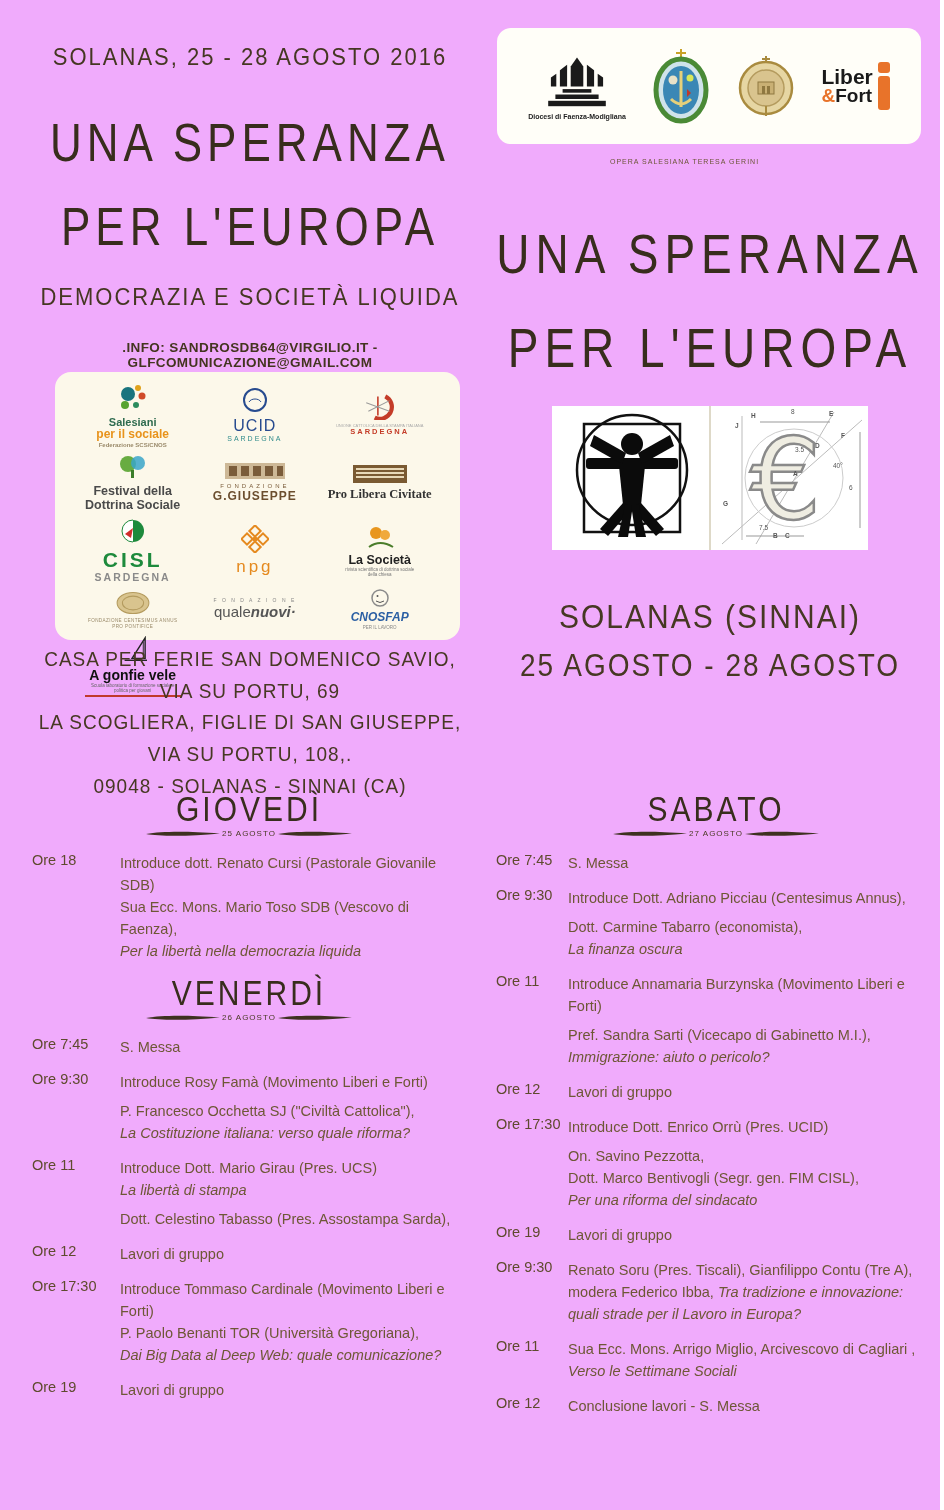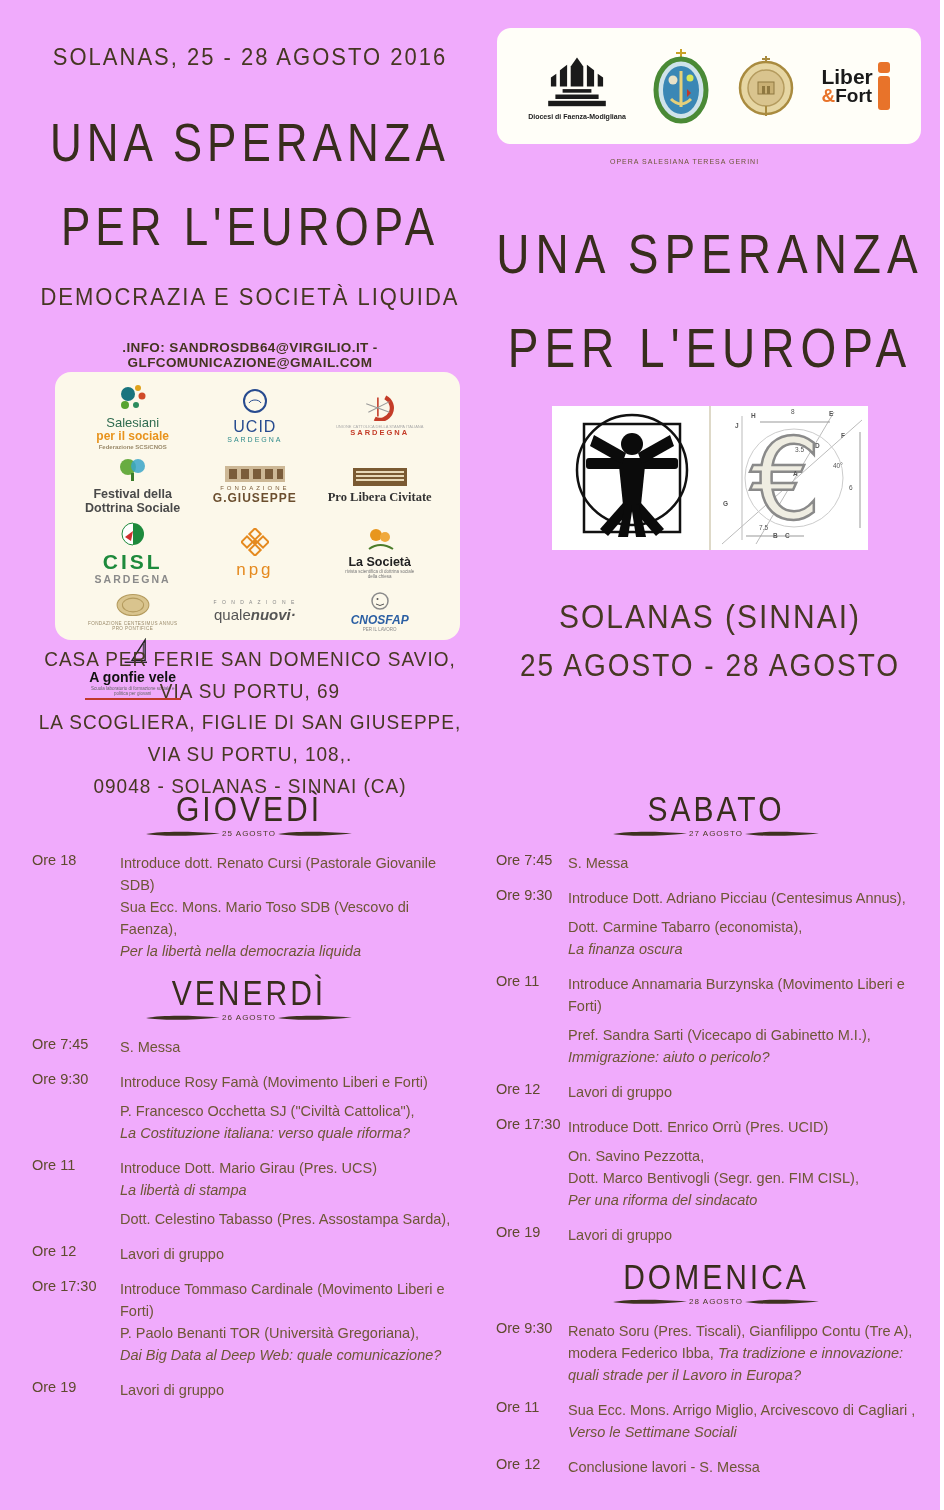--- a/index.html
+++ b/index.html
@@ -17,21 +17,21 @@
   .t2{top:202px;width:100%;}
   .sub{top:284px;width:100%;font-size:22px;color:#453722;}
   .info{top:340px;width:100%;font-size:13.5px;letter-spacing:.4px;font-weight:bold;color:#43351f;}
   .logo-board{top:372px;left:25px;width:381px;height:248px;background:#FCF8EA;border-radius:16px;
               padding:10px 12px;display:grid;grid-template-columns:1.25fr 1fr 1.3fr;
               grid-auto-rows:auto;align-items:center;justify-items:center;row-gap:6px;column-gap:4px;}
   .lcell{text-align:center;line-height:1.12;}
   .ll{display:block;}
   .address{top:648px;width:100%;font-size:19px;line-height:30px;color:#473823;letter-spacing:1px;transform:scaleY(1.06);}
   
-  .logo-salesiani-per-il-sociale .l0{font-size:13px;font-weight:normal;color:#2e6b4f;}
+  .logo-salesiani-per-il-sociale .l0{font-size:11px;font-weight:bold;color:#2e6b4f;}
   .logo-salesiani-per-il-sociale .l1{font-size:12px;font-weight:bold;color:#e8931c;}
   .logo-salesiani-per-il-sociale .l2{font-size:6px;color:#9a8a6a;font-weight:bold;}
   .logo-ucid-sardegna .l0{font-size:16px;font-weight:normal;color:#274b8f;letter-spacing:1px;}
   .logo-ucid-sardegna .l1{font-size:7px;color:#2e8b8b;letter-spacing:2px;}
   .logo-ucsi-sardegna .l0{font-size:4px;color:#aaa;max-width:90px;display:block;}
   .logo-ucsi-sardegna .l1{font-size:7.5px;color:#c43c28;letter-spacing:2px;font-weight:bold;}
   .logo-festival-dottrina-sociale .l0,.logo-festival-dottrina-sociale .l1{font-size:12.5px;font-weight:bold;color:#4a4a4a;}
   .logo-fondazione-toniolo .l0{font-size:6px;letter-spacing:3px;color:#7a5c3a;}
   .logo-fondazione-toniolo .l1{font-size:12px;font-weight:bold;color:#6b4e2e;letter-spacing:1px;}
   .logo-pro-libera-civitate .l0{font-family:"Liberation Serif",serif;font-weight:bold;font-size:12.5px;color:#333;}
@@ -469,32 +469,20 @@
             <div class="line"><span class="">Dott. Marco Bentivogli (Segr. gen. FIM CISL),</span></div>
             <div class="line"><span class="it">Per una riforma del sindacato</span></div>
           </div>
         </div>
         <div class="item">
           <div class="time">Ore 19</div>
           <div class="lines">
             <div class="line"><span class="">Lavori di gruppo</span></div>
           </div>
         </div>
-        <div class="day-head">
-          <span class="day-name">DOMENICA</span>
-          <div class="day-sub">
-            <svg class="dash" width="78" height="8" viewBox="0 0 78 8">
-              <path d="M2 4 C 18 1.5, 40 1, 76 3.5 C 46 6.5, 16 6.5, 2 4 Z" fill="#3E3120"></path>
-            </svg>
-            <span class="day-date">28 AGOSTO</span>
-            <svg class="dash" width="78" height="8" viewBox="0 0 78 8">
-              <path d="M2 4 C 18 1.5, 40 1, 76 3.5 C 46 6.5, 16 6.5, 2 4 Z" fill="#3E3120"></path>
-            </svg>
-          </div>
-        </div>
         <div class="item">
           <div class="time">Ore 9:30</div>
           <div class="lines">
             <div class="line"><span class="">Renato Soru (Pres. Tiscali), Gianfilippo Contu (Tre A),</span></div>
             <div class="line"><span class=""> modera Federico Ibba, </span><span class="it">Tra tradizione e innovazione: quali strade per il Lavoro in Europa?</span></div>
           </div>
         </div>
         <div class="item">
           <div class="time">Ore 11</div>
           <div class="lines">

